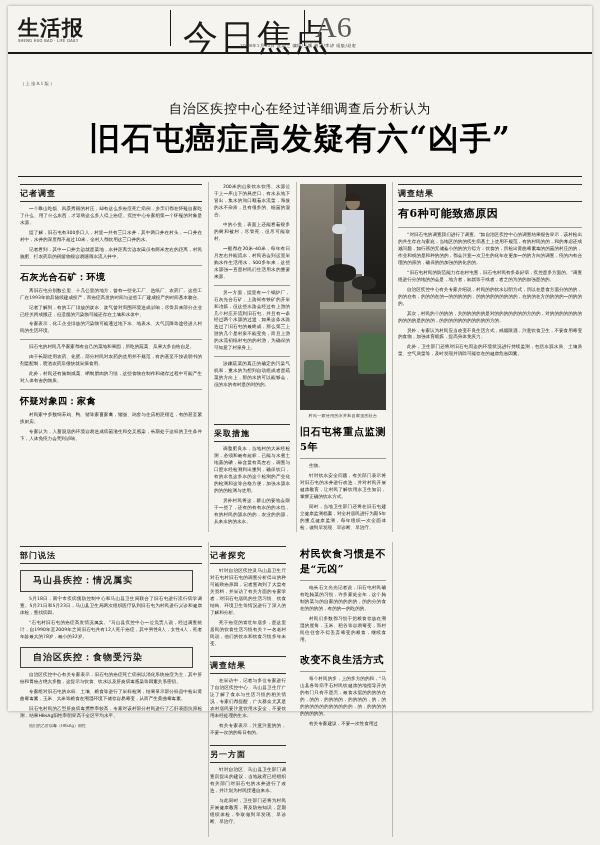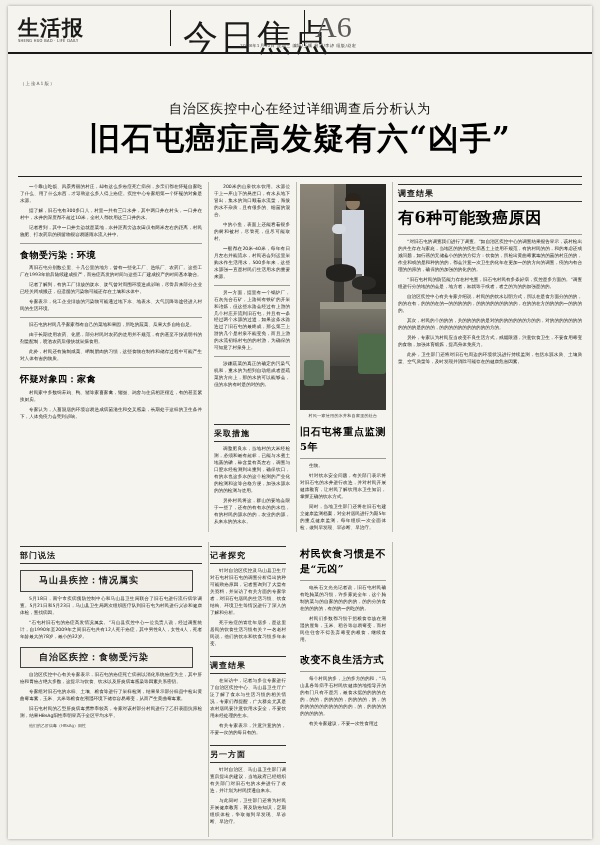--- a/index.html
+++ b/index.html
@@ -14,21 +14,21 @@
     background: #f2f0ea;
     overflow: hidden;
     font-family: "DejaVu Sans", sans-serif;
     color: #1a1a1a;
   }
   .paper {
     position: absolute;
     left: 8px;
     top: 6px;
     width: 584px;
-    height: 833px;
+    height: 705px;
     background: #f6f4ee;
     box-shadow: 0 0 3px rgba(0,0,0,0.35);
   }
   
   .masthead {
     position: absolute;
     left: 0; top: 0;
     width: 584px; height: 46px;
     border-bottom: 2px solid #1a1a1a;
   }
@@ -145,28 +145,28 @@
     font-weight: bold;
     letter-spacing: 0.5px;
     margin: 5px 0 3px 0;
     color: #000;
   }
   .box-head {
     font-family: "DejaVu Serif", serif;
     font-size: 9px;
     font-weight: bold;
     border: 1px solid #444;
-    padding: 3px 18px;
+    padding: 3px 12px;
     margin: 6px 9px 4px 0;
     letter-spacing: 1px;
     background: #f1efe7;
   }
   .big-sub {
     font-family: "DejaVu Serif", serif;
-    font-size: 16px;
+    font-size: 11px;
     font-weight: bold;
     letter-spacing: 0.5px;
     color: #000;
   }
   p { margin: 0 0 3px 0; text-indent: 9px; }
   .hline { border-top: 1px solid #9e9b92; margin: 4px 0; }
   
   .photo-wrap {
     position: absolute;
     left: 206px; top: 178px;
@@ -224,27 +224,30 @@
     <div class="headline">旧石屯癌症高发疑有六“凶手”</div>
     <div class="rule-main"></div>
 
     <div class="vrule" style="left:200px; top:176px; height:350px;"></div>
     <div class="vrule" style="left:384px; top:176px; height:350px;"></div>
     <div class="vrule" style="left:200px; top:536px; height:295px;"></div>
     <div class="vrule" style="left:384px; top:536px; height:295px;"></div>
     <div class="vrule" style="left:288px; top:176px; height:350px;"></div>
 
     <div class="col" style="left:12px; top:178px; width:182px;">
+      <div class="sec-bar">
+        <span class="sec-head">记者调查</span>
+      </div>
 
       <p>一个靠山吃饭、风景秀丽的村庄，却有这么多癌症死亡病例，乡亲们都在怀疑自家吃了什么、用了什么东西，才导致这么多人得上癌症。疾控中心专家组第一个怀疑的对象是水源。</p>
       <p>据了解，旧石屯有300多口人，村里一共有三口水井，其中两口井在村头，一口井在村中，水井的深度都不超过10米，全村人都饮用这三口井的水。</p>
       <p>记者看到，其中一口井旁边就是菜地，水井距离旁边农田仅有两米左右的距离，村民施肥、打农药后的残留物很容易随雨水流入井中。</p>
 
       <div class="hline"></div>
-      <div class="sub-head">食物受污染：环境</div>
+      <div class="sub-head">石灰光合石矿：环境</div>
       <p>离旧石屯分别数公里、十几公里的地方，曾有一些化工厂、造纸厂、农药厂。这些工厂在1993年前后陆续建成投产，而癌症高发的时间与这些工厂建成投产的时间基本吻合。</p>
       <p>记者了解到，有的工厂排放的废水、废气曾对周围环境造成影响，尽管后来部分企业已经关闭或搬迁，但遗留的污染物可能还存在土壤和水体中。</p>
       <p>专家表示，化工企业排放的污染物可能通过地下水、地表水、大气沉降等途径进入村民的生活环境。</p>
 
       <div class="hline"></div>
       <p>旧石屯的村民几乎家家都有自己的菜地和果园，所吃的蔬菜、瓜果大多自给自足。</p>
       <p>由于长期使用农药、化肥，部分村民对农药的使用并不规范，有的甚至不按说明书的剂量配制，喷洒农药后很快就采摘食用。</p>
       <p>此外，村民还有腌制咸菜、晒制腊肉的习惯，这些食物在制作和储存过程中可能产生对人体有害的物质。</p>
 
       <div class="hline"></div>

